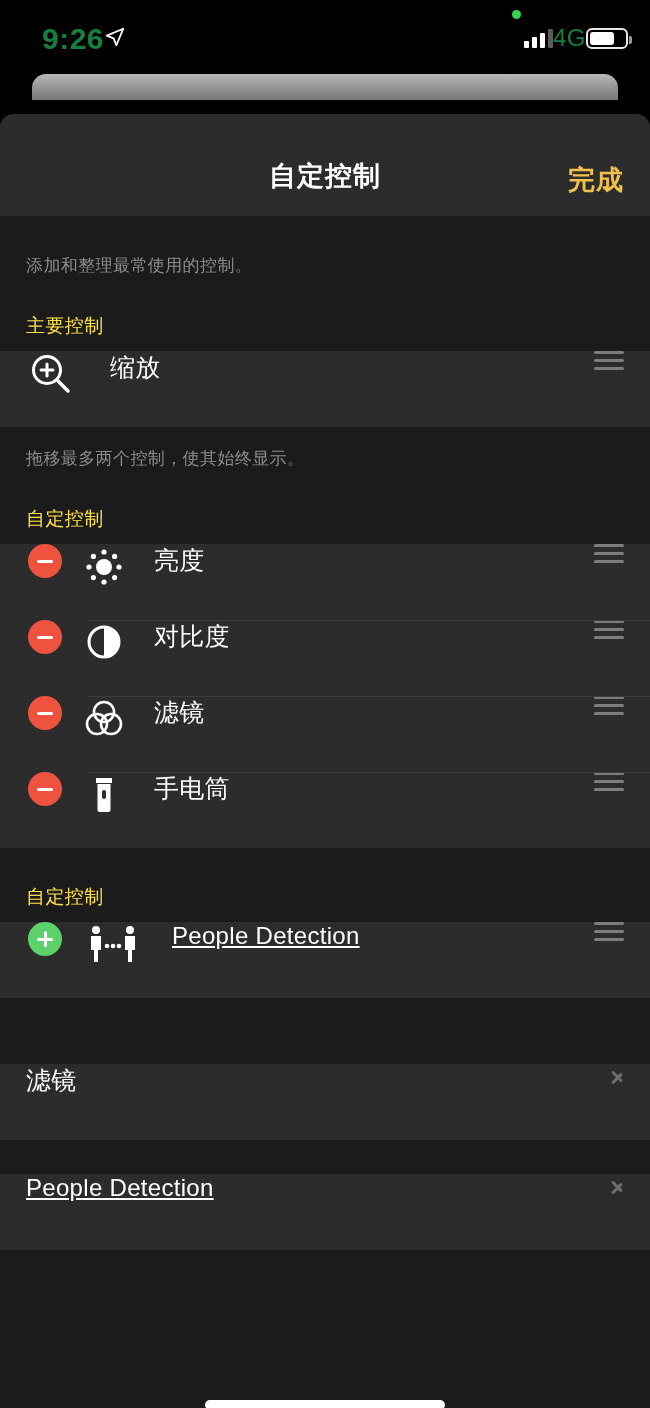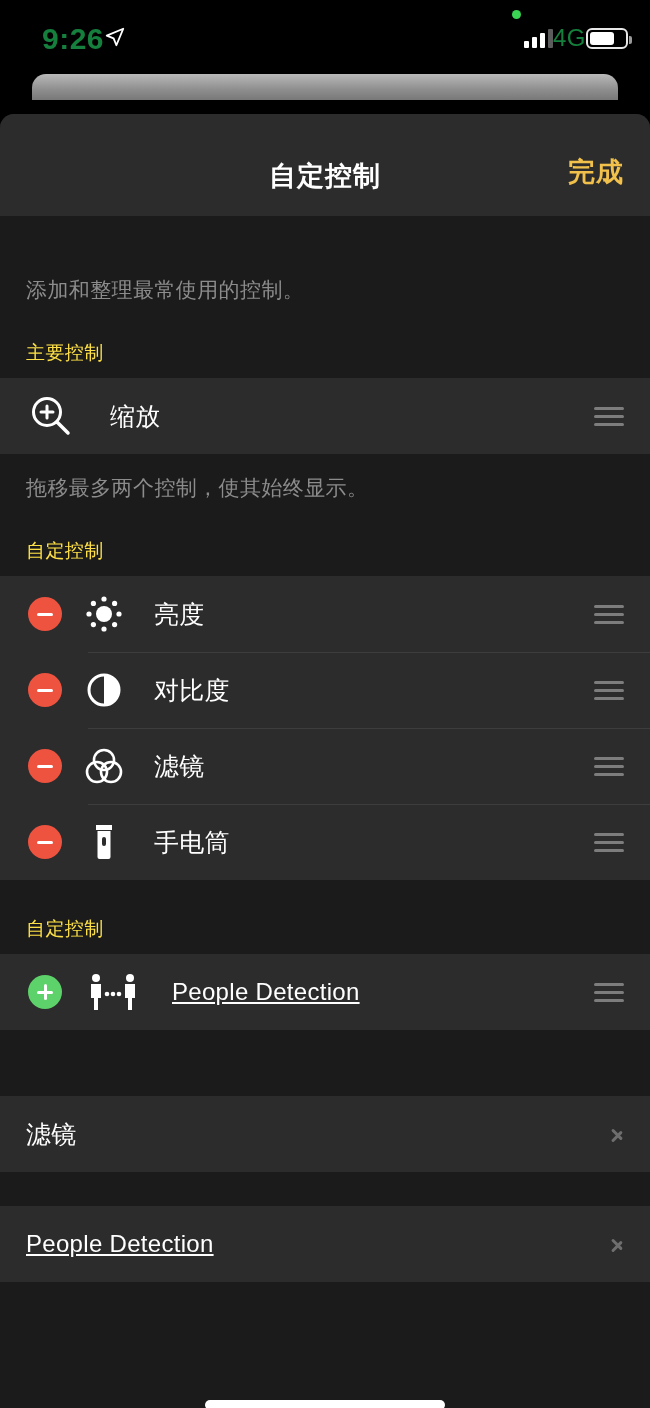--- a/index.html
+++ b/index.html
@@ -39,31 +39,31 @@
   .sheet {
     position:absolute; left:0; top:90px; width:650px; height:1318px;
     background:#1b1b1b; border-radius:14px 14px 0 0; overflow:hidden;margin-top:24px;
   }
   .navbar { position:relative; height:102px; background:#2c2c2c; }
   .nav-title {
     position:absolute; left:0; right:0; top:44px; text-align:center;
     color:#fff; font-size:27px; font-weight:600; letter-spacing:1px;
   }
   .nav-done {
-    position:absolute; right:26px; top:40px; color:#f2c14b;
+    position:absolute; right:26px; top:48px; color:#f2c14b;
     font-size:27px; font-weight:700; letter-spacing:1px; cursor:pointer;
   }
 
   .body-scroll { position:relative; background:#1b1b1b; }
 
-  .blurb { color:#8c8c8c; font-size:21px; padding:60px 26px 0 26px; letter-spacing:.4px; }
+  .blurb { color:#8c8c8c; font-size:17px; padding:38px 26px 0 26px; letter-spacing:.4px; }
   .grouphdr { color:#fde047; font-size:19px; padding:36px 26px 12px 26px; letter-spacing:.4px; }
 
   .group { background:#2c2c2c; }
-  .row { position:relative; display:flex; align-items:center; height:76px; background:#2c2c2c; }
+  .row { position:relative; display:flex; align-items:flex-start; height:76px; background:#2c2c2c; }
   .row + .row::before {
     content:""; position:absolute; left:88px; right:0; top:0; height:1px; background:#3d3d3d;
   }
   .group.single .row { height:76px; }
   .row-label { color:#fff; font-size:25px; letter-spacing:.3px; }
   .row-label.latin { font-size:24px;text-decoration:underline; }
 
   
   .badge { width:34px; height:34px; border-radius:50%; margin-left:28px; flex:0 0 auto;
            display:flex; align-items:center; justify-content:center; }

